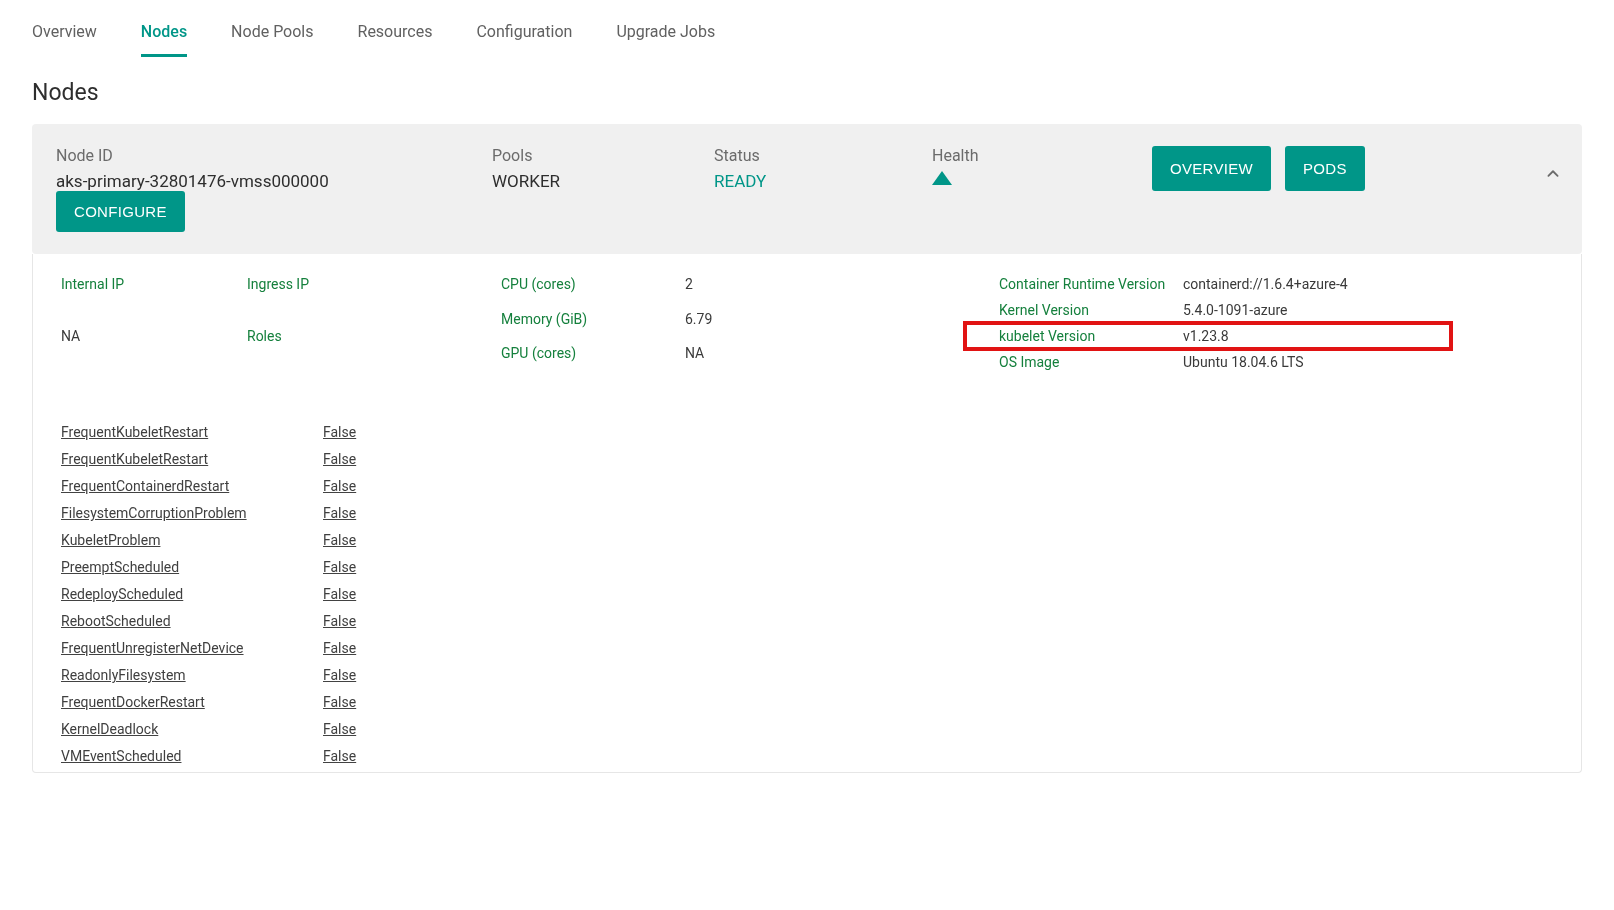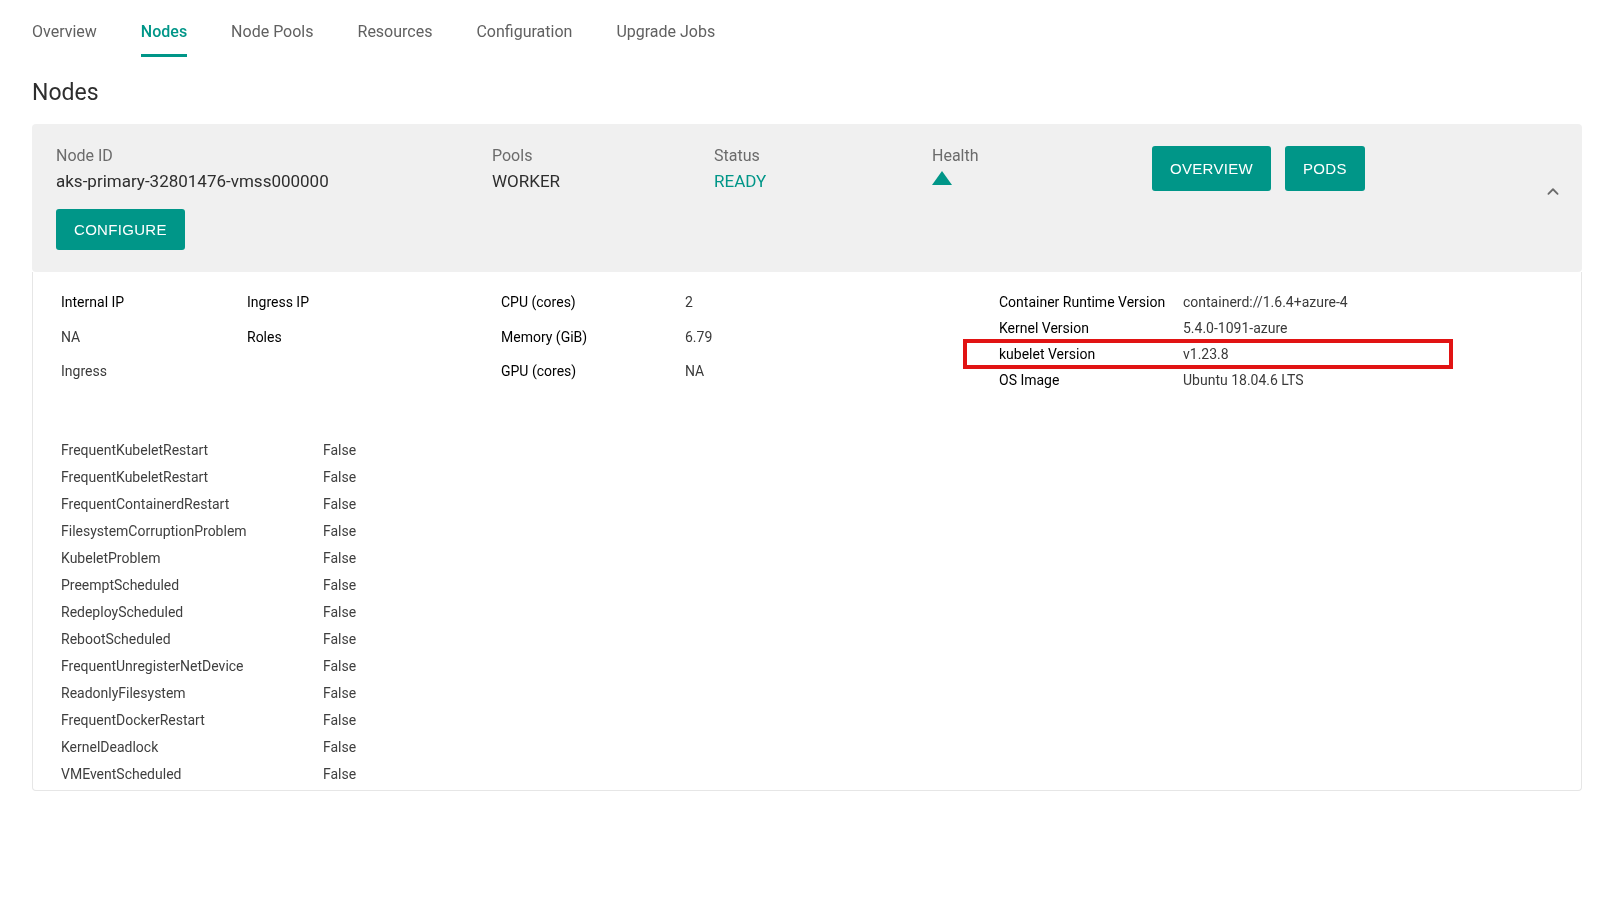--- a/index.html
+++ b/index.html
@@ -78,21 +78,21 @@
     background: #009688;
     color: #fff;
     border: none;
     border-radius: 3px;
     padding: 14px 18px;
     font-size: 15px;
     font-weight: 500;
     letter-spacing: .3px;
     cursor: pointer;
   }
-  .btn.configure { margin-top: 18px; padding: 12px 18px; }
+  .btn.configure { padding: 12px 18px; }
   .health-tri {
     margin-top: 6px;
   }
   .chevron {
     position: absolute;
     right: 18px;
     bottom: 66px;
     cursor: pointer;
   }
   
@@ -103,21 +103,21 @@
     border-radius: 0 0 4px 4px;
     padding: 22px 28px 8px 28px;
   }
   .details-top {
     display: grid;
     grid-template-columns: 440px 450px 490px;
   }
   .kv { display: grid; grid-template-columns: 186px auto; row-gap: 10px; }
   .kv.mid { grid-template-columns: 184px auto; }
   .kv.right { grid-template-columns: 184px auto; margin-left: 48px; }
-  .kv .k { color: #000000; }
+  .kv .k { color: #15803d; }
   .kv .v { color: #3a3a3a; }
   .highlight-row {
     position: relative;
     padding-left: 6px;
     margin-left: -6px;
   }
   .red-box {
     position: absolute;
     left: -30px;
     right: -12px;
@@ -125,20 +125,21 @@
     bottom: -7px;
     border: 4px solid #e11313;
     pointer-events:none;
   }
   .health-list {
     margin-top: 54px;
     display: grid;
     grid-template-columns: 262px auto;
     row-gap: 11px;
     max-width: 500px;
+    text-decoration: underline;
   }
   .health-list .k { color: #3f3f3f; }
   .health-list .v { color: #3f3f3f; }
 </style>
 </head>
 <body>
 
 <div class="page">
 
   <div class="tabs" id="tabs-container">
@@ -187,21 +188,20 @@
     </div>
   </div>
 
   <div class="details">
     <div class="details-top">
       <div class="kv" id="kv-left">
           <div class="k">Internal IP</div>
           <div class="k">Ingress IP</div>
           <div class="v">NA</div>
           <div class="k">Roles</div>
-          <div class="v">Ingress</div>
         </div>
       <div class="kv mid" id="kv-mid">
           <div class="k">CPU (cores)</div>
           <div class="v">2</div>
           <div class="k">Memory (GiB)</div>
           <div class="v">6.79</div>
           <div class="k">GPU (cores)</div>
           <div class="v">NA</div>
         </div>
       <div class="kv right" id="kv-right">

